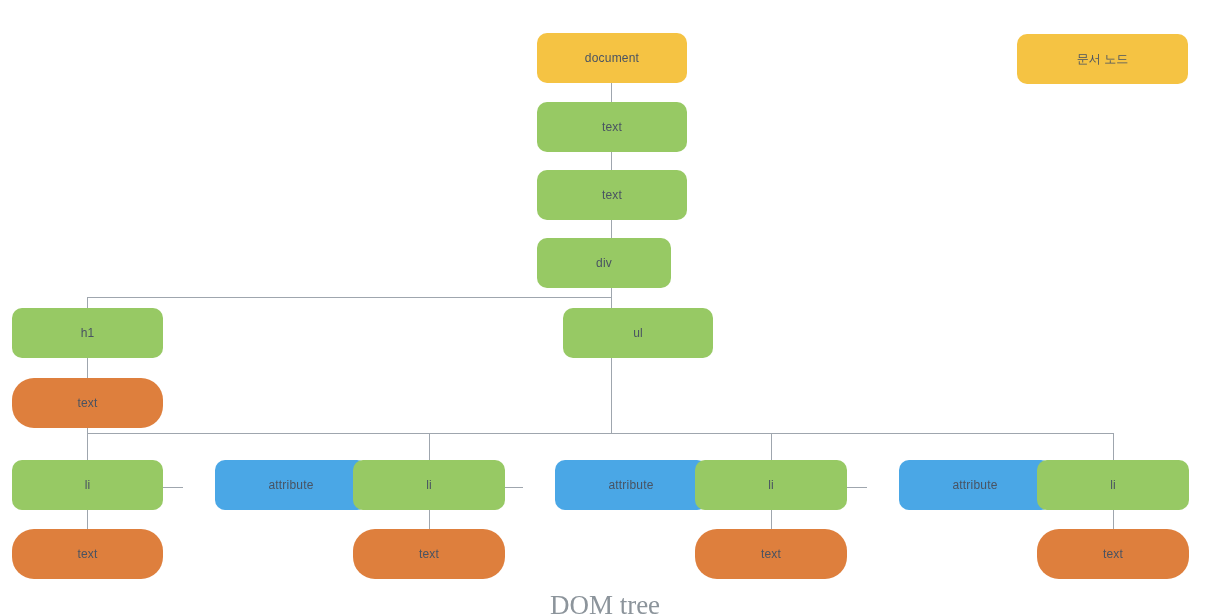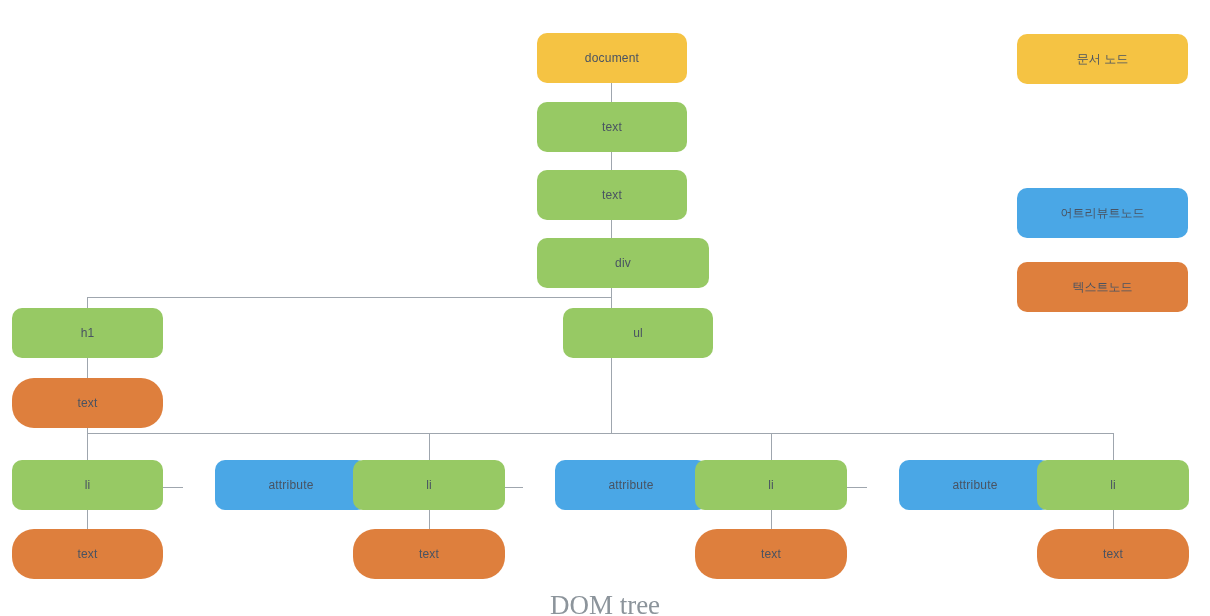--- a/index.html
+++ b/index.html
@@ -76,37 +76,35 @@
   <div class="line h" style="left:505px;top:487px;width:18px;"></div>
   <div class="line h" style="left:847px;top:487px;width:20px;"></div>
   <div class="line v" style="left:87px;top:510px;height:19px;"></div>
   <div class="line v" style="left:429px;top:510px;height:19px;"></div>
   <div class="line v" style="left:771px;top:510px;height:19px;"></div>
   <div class="line v" style="left:1113px;top:510px;height:19px;"></div>
 
   <div class="node" data-type="document" style="left: 537px; top: 33px; width: 150px; background: rgb(245, 195, 67);">document</div>
   <div class="node" data-type="element" style="left: 537px; top: 102px; width: 150px; background: rgb(151, 201, 100);">text</div>
   <div class="node" data-type="element" style="left: 537px; top: 170px; width: 150px; background: rgb(151, 201, 100);">text</div>
-  <div class="node" data-type="element" style="left: 537px; top: 238px; width: 172px; background: rgb(151, 201, 100);">div</div>
+  <div class="node" data-type="element" style="left: 537px; top: 238px; width: 134px; background: rgb(151, 201, 100);">div</div>
   <div class="node" data-type="element" style="left: 537px; top: 308px; width: 150px; background: rgb(151, 201, 100); margin-left: 26px;">ul</div>
 
   <div class="node" data-type="element" style="left: 12px; top: 308px; width: 151px; background: rgb(151, 201, 100); text-align: right;">h1</div>
   <div class="node" data-type="text" style="left: 12px; top: 378px; width: 151px; background: rgb(222, 127, 61);">text</div>
 
   <div class="node" data-type="element" style="left: 12px; top: 460px; width: 151px; background: rgb(151, 201, 100);">li</div>
   <div class="node" data-type="attribute" style="left: 183px; top: 460px; width: 152px; background: rgb(74, 167, 230);">attribute</div>
   <div class="node" data-type="element" style="left: 353px; top: 460px; width: 152px; background: rgb(151, 201, 100);">li</div>
   <div class="node" data-type="attribute" style="left: 523px; top: 460px; width: 152px; background: rgb(74, 167, 230);">attribute</div>
   <div class="node" data-type="element" style="left: 695px; top: 460px; width: 152px; background: rgb(151, 201, 100);">li</div>
   <div class="node" data-type="attribute" style="left: 867px; top: 460px; width: 152px; background: rgb(74, 167, 230);">attribute</div>
   <div class="node" data-type="element" style="left: 1037px; top: 460px; width: 152px; background: rgb(151, 201, 100);">li</div>
 
   <div class="node" data-type="text" style="left: 12px; top: 529px; width: 151px; background: rgb(222, 127, 61);">text</div>
   <div class="node" data-type="text" style="left: 353px; top: 529px; width: 152px; background: rgb(222, 127, 61);">text</div>
   <div class="node" data-type="text" style="left: 695px; top: 529px; width: 152px; background: rgb(222, 127, 61);">text</div>
   <div class="node" data-type="text" style="left: 1037px; top: 529px; width: 152px; background: rgb(222, 127, 61);">text</div>
 
   <div class="legend-item" data-type="document" style="top: 34px; background: rgb(245, 195, 67);">문서 노드</div>
-  <div class="legend-item" data-type="attribute" style="top: 188px; background: rgb(74, 167, 230);">어트리뷰트노드</div>
-  <div class="legend-item" data-type="text" style="top: 262px; background: rgb(222, 127, 61);">텍스트노드</div>
 
   <div class="caption">DOM tree</div>
 </div>
 
 </body></html>

